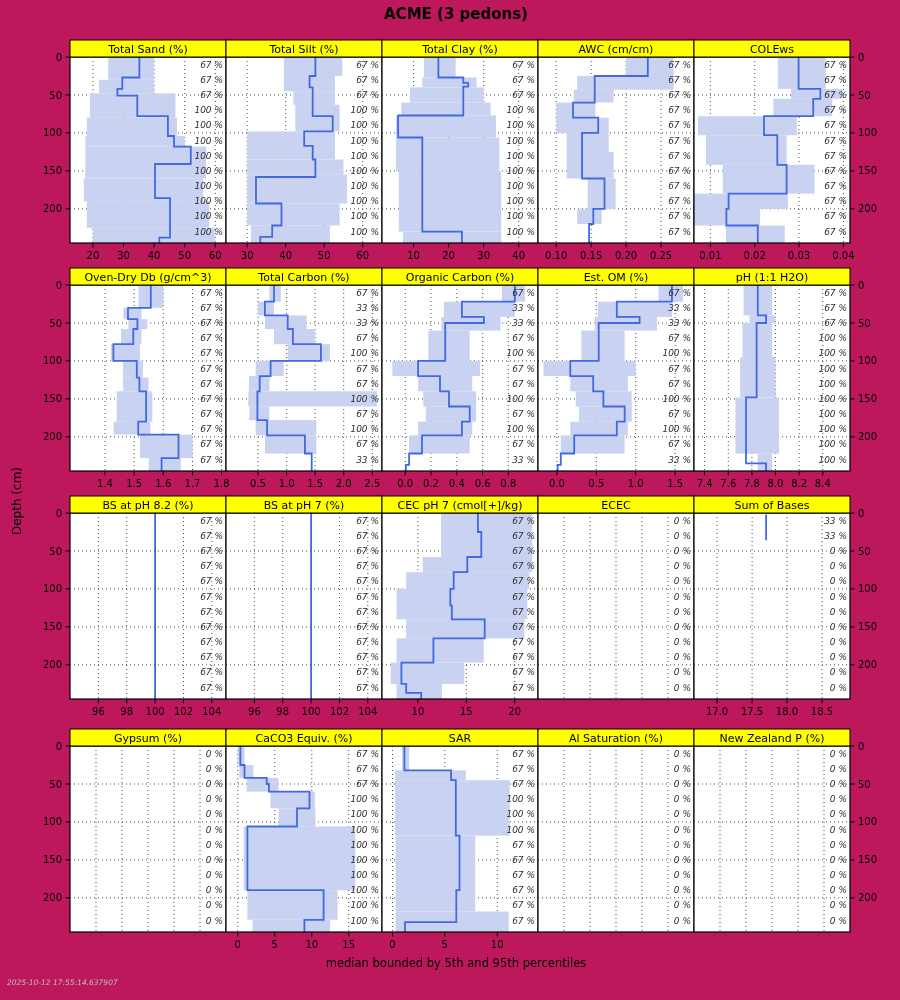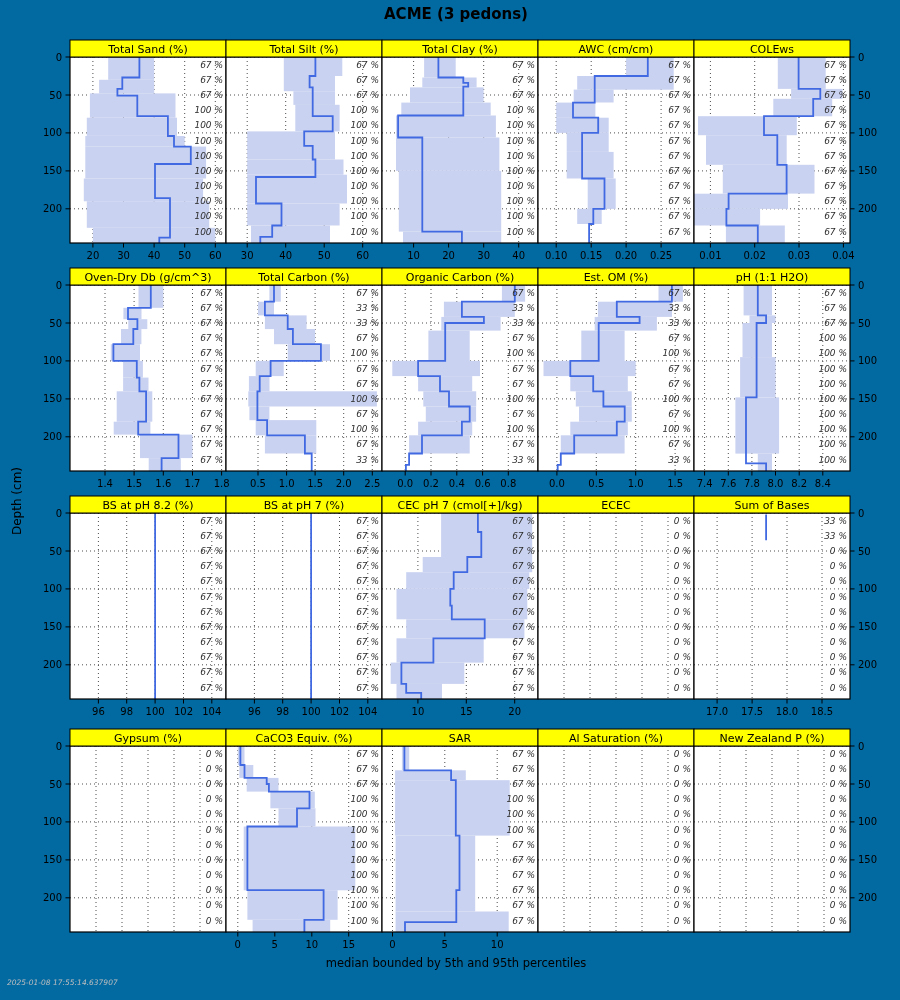--- a/index.html
+++ b/index.html
@@ -1,16 +1,16 @@
 <!DOCTYPE html>
 <html><head>
 <meta charset="utf-8">
 <style>
   html,body{margin:0;padding:0;background:#fff;}
-  .canvas{position:relative;width:900px;height:1000px;background:#0369a1;
+  .canvas{position:relative;width:900px;height:1000px;background:#be185d;
           font-family:"DejaVu Sans","Liberation Sans",sans-serif;overflow:hidden;}
   .title{position:absolute;top:5px;left:0;width:912px;text-align:center;
          font-size:15px;font-weight:bold;color:#000;}
   .caption{position:absolute;top:956px;left:0;width:912px;text-align:center;
            font-size:11.5px;color:#000;}
   .timestamp{position:absolute;top:978px;left:7px;font-size:7.5px;font-style:italic;color:#bfbfbf;}
   .ylabel{position:absolute;left:-48px;top:494px;width:130px;text-align:center;
           font-size:12px;color:#000;transform:rotate(-90deg);}
   svg text{font-family:"DejaVu Sans","Liberation Sans",sans-serif;}
   svg .grid{stroke:#4d4d4d;stroke-width:1;stroke-dasharray:1,3;fill:none;}
@@ -1164,14 +1164,14 @@
             <text class="dlabel" text-anchor="start" x="858" y="825.4">100</text>
             <line class="tick" x1="850" y1="859.9" x2="854.5" y2="859.9"></line>
             <text class="dlabel" text-anchor="start" x="858" y="863.4">150</text>
             <line class="tick" x1="850" y1="897.8" x2="854.5" y2="897.8"></line>
             <text class="dlabel" text-anchor="start" x="858" y="901.3">200</text>
           </g>
         </g>
       </svg>
     </div>
   <div class="caption">median bounded by 5th and 95th percentiles</div>
-  <div class="timestamp">2025-01-08 17:55:14.637907</div>
+  <div class="timestamp">2025-10-12 17:55:14.637907</div>
 </div>
 
 </body></html>

